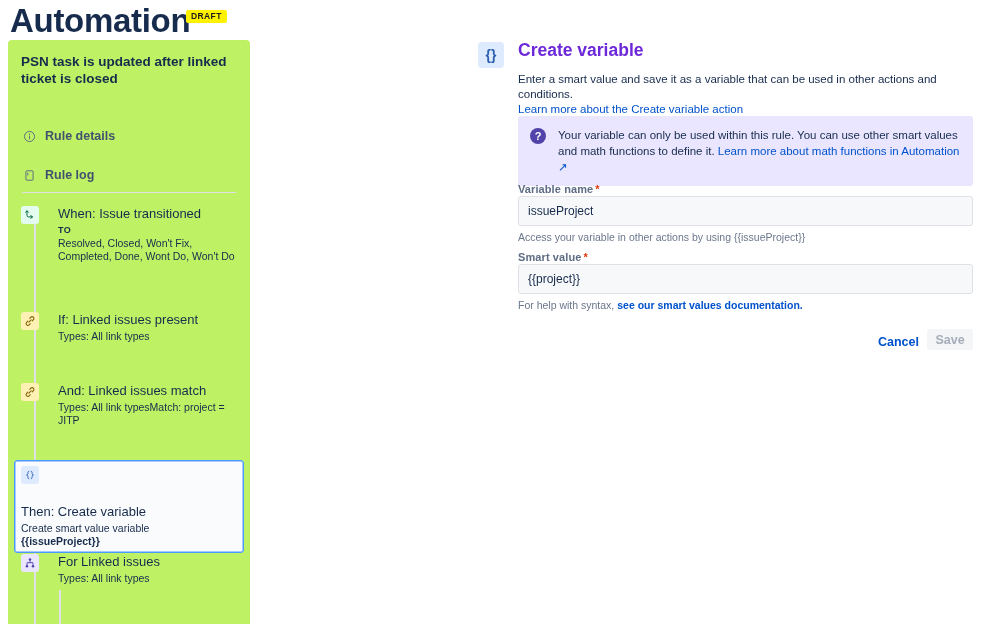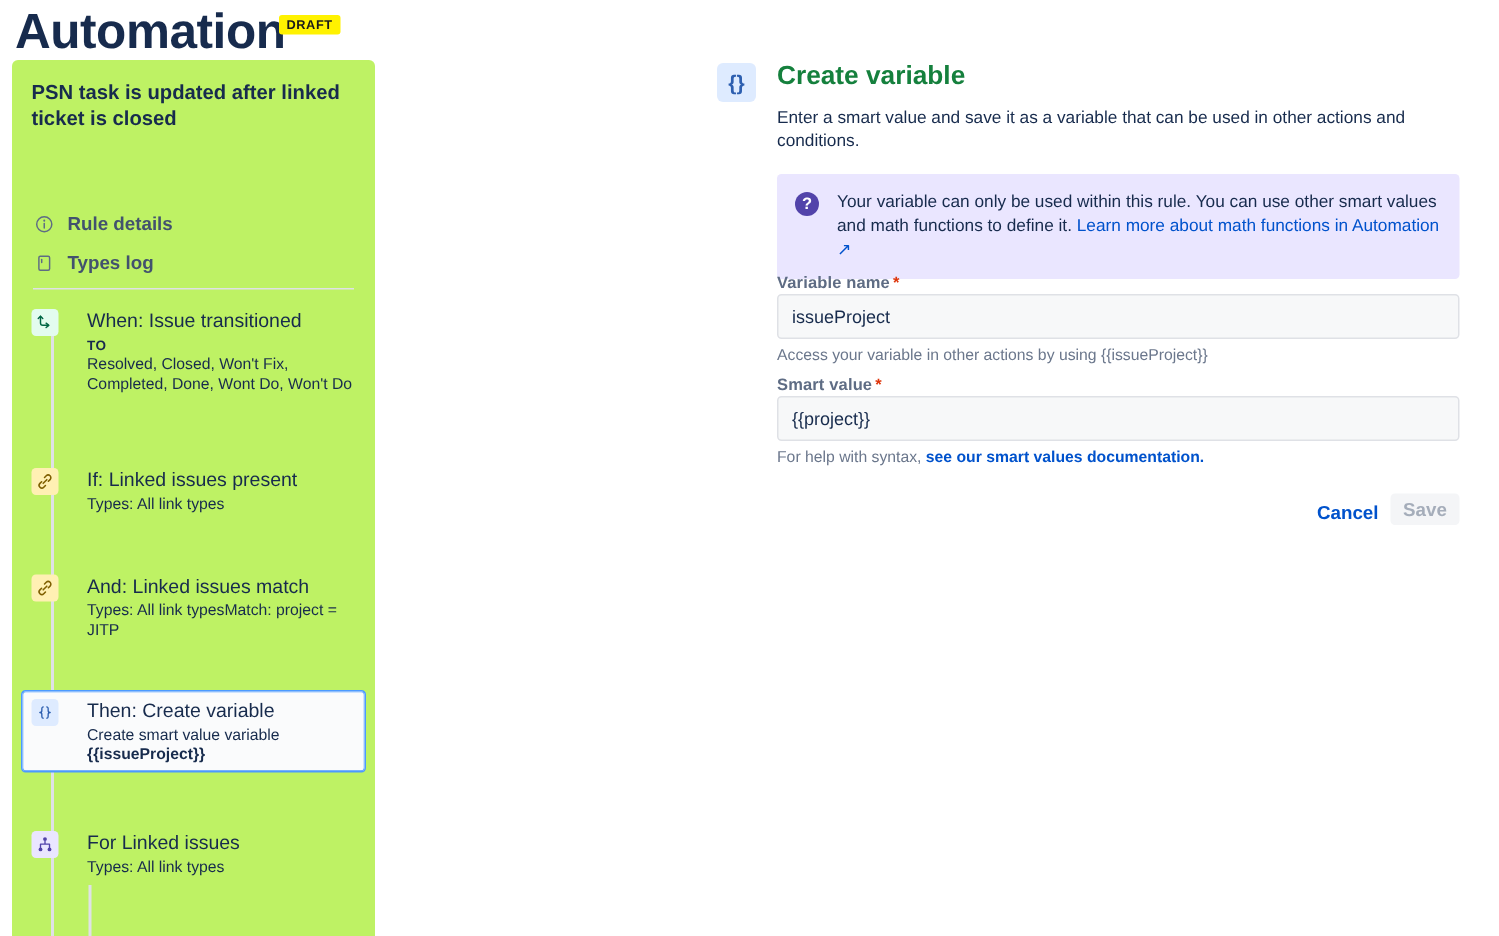--- a/index.html
+++ b/index.html
@@ -72,21 +72,21 @@
     display: flex;
     align-items: center;
     gap: 9px;
     cursor: pointer;
   }
   .nav-item .nav-label {
     font-size: 12.5px;
     font-weight: 600;
     color: #42526e;
   }
-  #nav-rule-details { top: 99px; }
+  #nav-rule-details { top: 86px; }
   #nav-audit-log { top: 125px; }
 
   .nav-ico {
     width: 14px; height: 14px;
     display: inline-flex;
     align-items: center;
     justify-content: center;
     color: #5e6c84;
     flex: 0 0 14px;
   }
@@ -187,21 +187,21 @@
     align-items: center;
     justify-content: center;
     font-size: 14px;
     font-weight: 700;
   }
   #detail-title {
     position: absolute;
     left: 40px; top: 0px;
     font-size: 17.5px;
     font-weight: 600;
-    color: #15803d;
+    color: #6d28d9;
     white-space: nowrap;
   }
   #detail-head-abs { position: absolute; left: 478px; top: 40px; width: 500px; height: 30px; }
 
   #detail-desc {
     position: absolute;
     left: 518px; top: 72px;
     width: 460px;
     font-size: 11.5px;
     line-height: 15px;
@@ -340,21 +340,21 @@
     <span class="nav-label">Rule details</span>
   </div>
 
   <div class="nav-item" id="nav-audit-log">
     <span class="nav-ico">
       <svg width="13" height="13" viewBox="0 0 16 16" fill="none" stroke="currentColor" stroke-width="1.2">
         <rect x="3.6" y="2.2" width="8.8" height="11.6" rx="1.2"></rect>
         <line x1="5.9" y1="5" x2="5.9" y2="7.4" stroke-linecap="round"></line>
       </svg>
     </span>
-    <span class="nav-label">Types log</span>
+    <span class="nav-label">Rule log</span>
   </div>
 
   <div id="panel-divider"></div>
 
   <div id="steps">
     <div id="trunk-line"></div>
     <div id="branch-line"></div>
 
     <div class="step" style="top:0px;">
       <span class="step-ico ico-trigger">
@@ -394,21 +394,21 @@
           <path d="M7.6 4.4 L9.1 2.9 a2.4 2.4 0 0 1 3.4 3.4 L11 7.8"></path>
           <path d="M8.4 11.6 L6.9 13.1 a2.4 2.4 0 0 1 -3.4 -3.4 L5 8.2"></path>
         </svg>
       </span>
       <div class="step-body">
         <div class="step-title">And: Linked issues match</div>
         <div class="step-sub">Types: All link typesMatch: project = JITP</div>
       </div>
     </div>
 
-    <div class="step selected" style="top:260px;">
+    <div class="step selected" style="top:260px;flex-direction:column;">
       <span class="step-ico ico-variable">
         <svg width="12" height="12" viewBox="0 0 16 16" fill="none" stroke="currentColor" stroke-width="1.2" stroke-linecap="round" stroke-linejoin="round">
           <path d="M6.4 3 C4.9 3 5.2 5.1 5.2 6.2 C5.2 7.3 4.2 8 3.4 8 C4.2 8 5.2 8.7 5.2 9.8 C5.2 10.9 4.9 13 6.4 13"></path>
           <path d="M9.6 3 C11.1 3 10.8 5.1 10.8 6.2 C10.8 7.3 11.8 8 12.6 8 C11.8 8 10.8 8.7 10.8 9.8 C10.8 10.9 11.1 13 9.6 13"></path>
         </svg>
       </span>
       <div class="step-body">
         <div class="step-title">Then: Create variable</div>
         <div class="step-sub">
           <span>Create smart value variable</span><br>
@@ -441,20 +441,21 @@
 </div>
 
 <div id="detail-head-abs">
   <div id="detail-icon">{}</div>
   <div id="detail-title">Create variable</div>
 
 </div>
 
 <div id="detail-desc">
   <span>Enter a smart value and save it as a variable that can be used in other actions and conditions.</span>
+  <span id="detail-desc-link">Learn more about the Create variable action</span>
 </div>
 
 <div id="info-banner">
   <span id="info-banner-icon">?</span>
   <div id="info-banner-text">
     <span>Your variable can only be used within this rule. You can use other smart values and math functions to define it. </span><span id="info-banner-link">Learn more about math functions in Automation ↗</span>
   </div>
 </div>
 
 <label class="field-label" id="variable-name-label">

